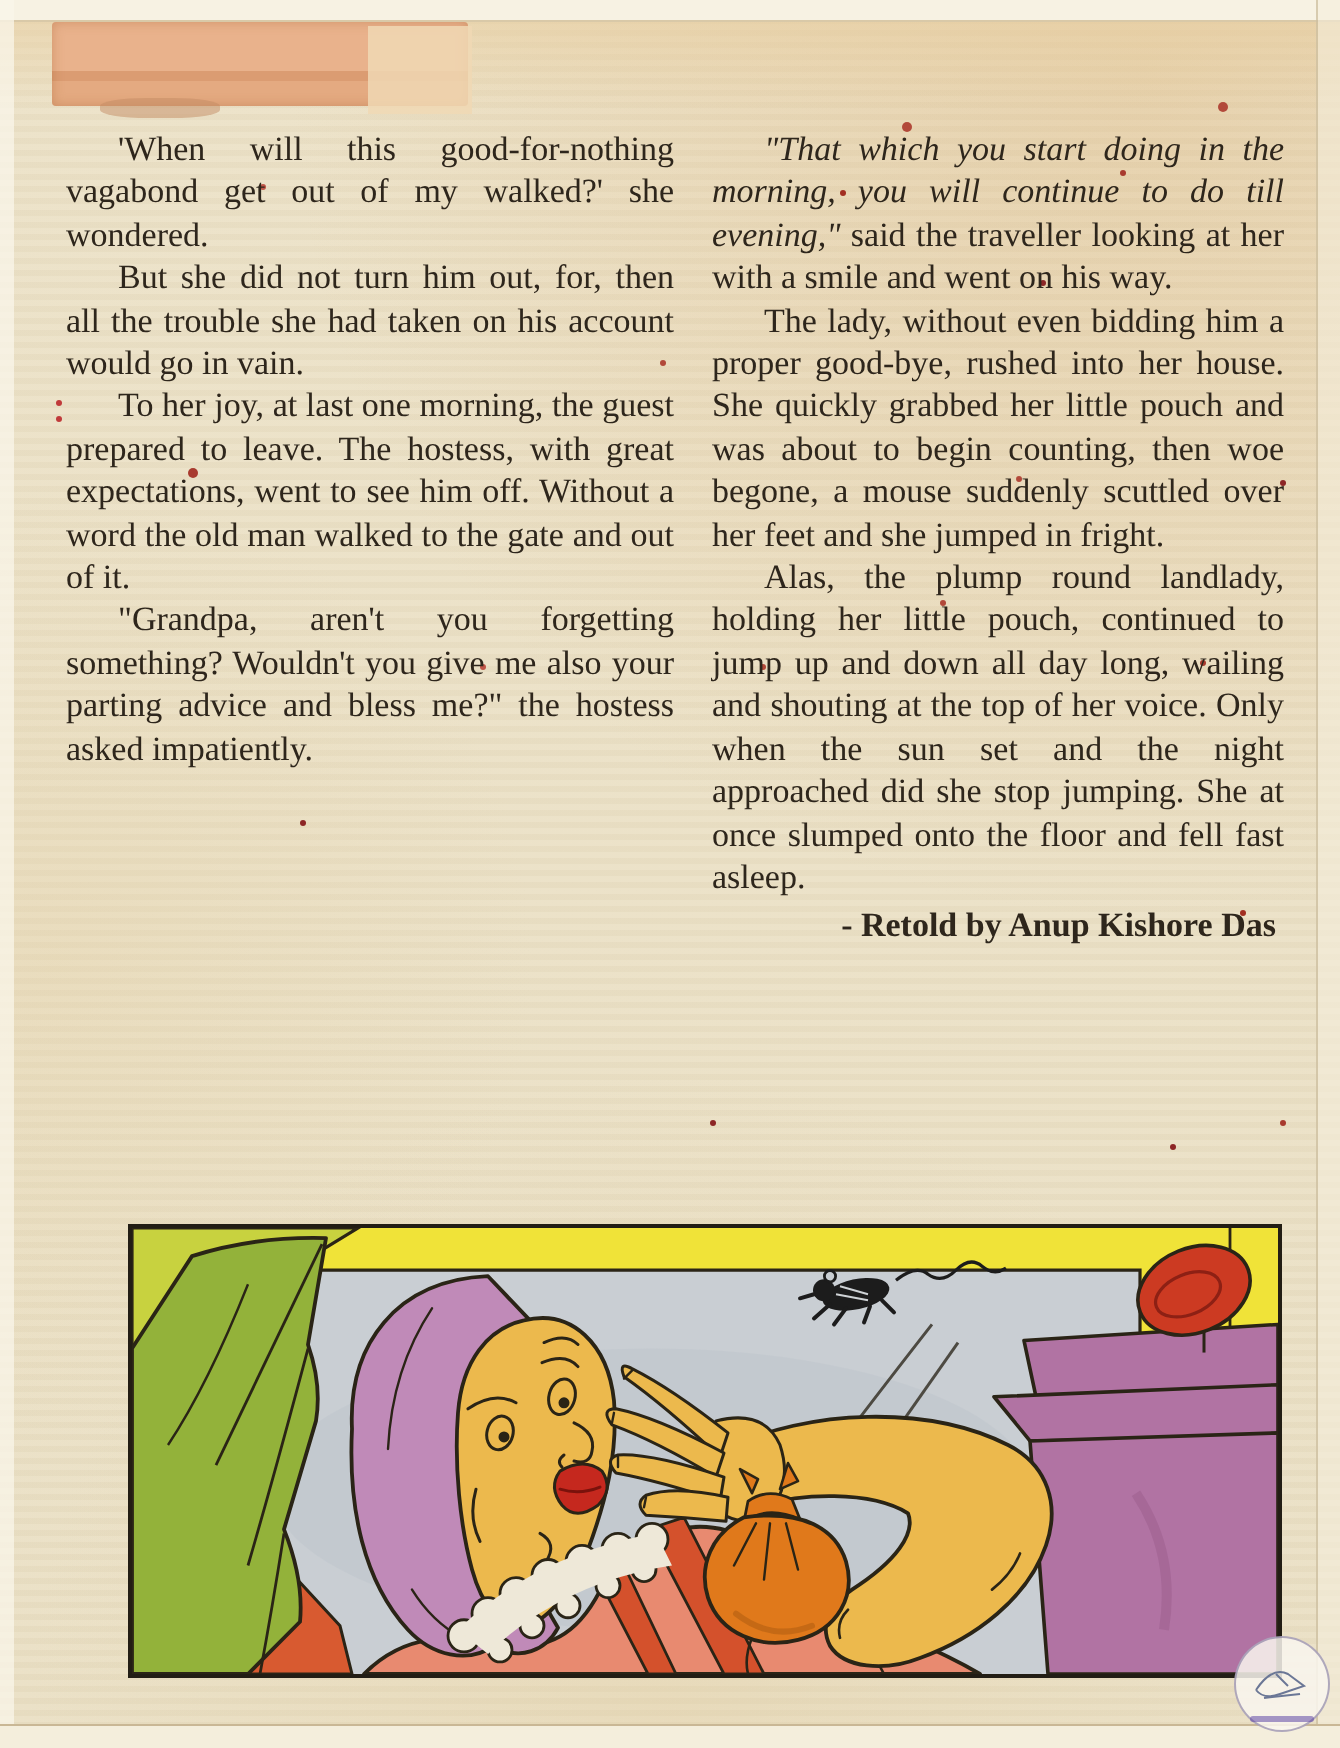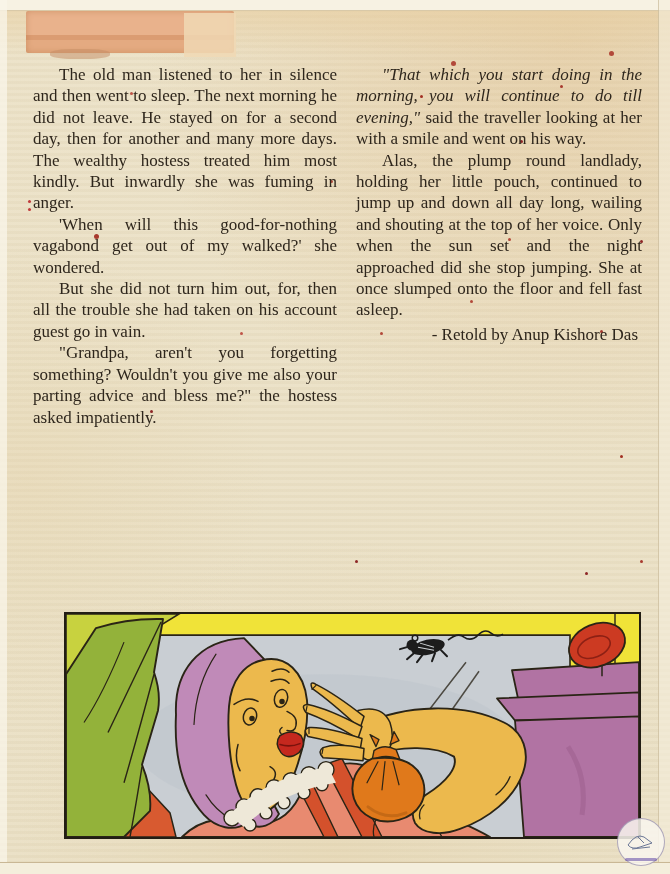--- a/index.html
+++ b/index.html
@@ -32,48 +32,49 @@
       560px 85px 0 #a83a2e, 610px 52px 0 1px #b2493a, 640px 240px 0 #8d2626,
       600px 330px 0 #a83a2e, 380px 332px 0 #b2493a, 355px 560px 0 #8d2626,
       640px 560px 0 #a83a2e, 130px 92px 0 #c05548, 620px 455px 0 #a22f22,
       240px 332px 0 #c05548, 585px 572px 0 #8d2626, 470px 300px 0 #b2493a,
       28px 200px 0 #c03a3a, 28px 208px 0 #c03a3a, 508px 238px 0 #b2493a;}
   .col{position:absolute;top:64px;font-size:17px;line-height:21.4px;color:#2e261c;text-align:justify;}
   .col p{margin:0;text-indent:26px;}
   .col-left{left:33px;width:304px;}
   .col-right{left:356px;width:286px;}
   .italic{font-style:italic;}
-  .attribution{text-indent:0 !important;text-align:right;font-weight:normal;margin-top:3px !important;padding-right:4px;}
+  .attribution{text-indent:0 !important;text-align:right;font-weight:bold;margin-top:3px !important;padding-right:4px;}
   .illustration{position:absolute;left:64px;top:612px;width:573px;height:223px;border:2px solid #221d14;background:#c9ced3;}
   .illustration svg{display:block;width:100%;height:100%;}
   .stamp{position:absolute;left:617px;top:818px;width:46px;height:46px;border-radius:50%;
     background:rgba(249,246,238,.85);border:1px solid rgba(115,105,150,.55);}
   .stamp-text{position:absolute;left:625px;top:858px;width:32px;height:3px;background:rgba(95,70,165,.55);border-radius:2px;}
 </style>
 </head>
 <body>
 
 <div class="page">
   <div class="band-top"></div>
   <div class="edge-top"></div>
   <div class="edge-left"></div>
   <div class="edge-right"></div>
   <div class="edge-bottom"></div>
   <div class="tape"></div>
   <div class="speckles"></div>
 
   <div class="col col-left">
-    <p>The old man listened to her in silence and then went to sleep. The next morning he did not leave. He stayed on for a second day, then for another and many more days. The wealthy hostess treated him most kindly. But inwardly she was fuming in anger.</p>
     <p>'When will this good-for-nothing vagabond get out of my walked?' she wondered.</p>
-    <p>But she did not turn him out, for, then all the trouble she had taken on his account guest go in vain.</p>
+    <p>But she did not turn him out, for, then all the trouble she had taken on his account would go in vain.</p>
+    <p>To her joy, at last one morning, the guest prepared to leave. The hostess, with great expectations, went to see him off. Without a word the old man walked to the gate and out of it.</p>
     <p>"Grandpa, aren't you forgetting something? Wouldn't you give me also your parting advice and bless me?" the hostess asked impatiently.</p>
   </div>
 
   <div class="col col-right">
     <p><span class="italic">"That which you start doing in the morning, you will continue to do till evening,"</span><span> said the traveller looking at her with a smile and went on his way.</span></p>
+    <p>The lady, without even bidding him a proper good-bye, rushed into her house. She quickly grabbed her little pouch and was about to begin counting, then woe begone, a mouse suddenly scuttled over her feet and she jumped in fright.</p>
     <p>Alas, the plump round landlady, holding her little pouch, continued to jump up and down all day long, wailing and shouting at the top of her voice. Only when the sun set and the night approached did she stop jumping. She at once slumped onto the floor and fell fast asleep.</p>
     <p class="attribution">- Retold by Anup Kishore Das</p>
   </div>
 
   <div class="illustration">
     <svg viewBox="0 0 573 222" preserveAspectRatio="none">
 
       <rect width="573" height="222" fill="#c9ced3"></rect>
       <ellipse cx="260" cy="130" rx="190" ry="70" fill="#c0c7cd" opacity="0.6"></ellipse>
       <g>

